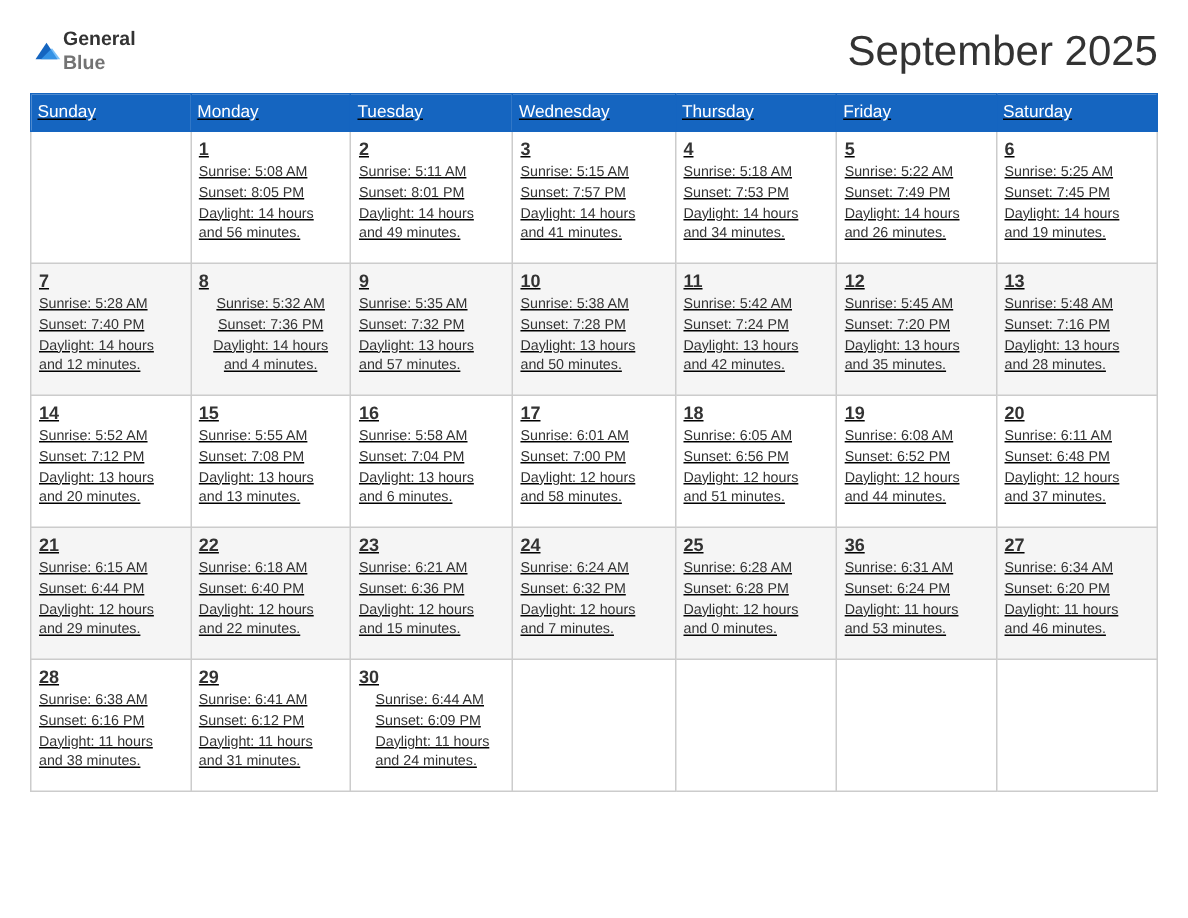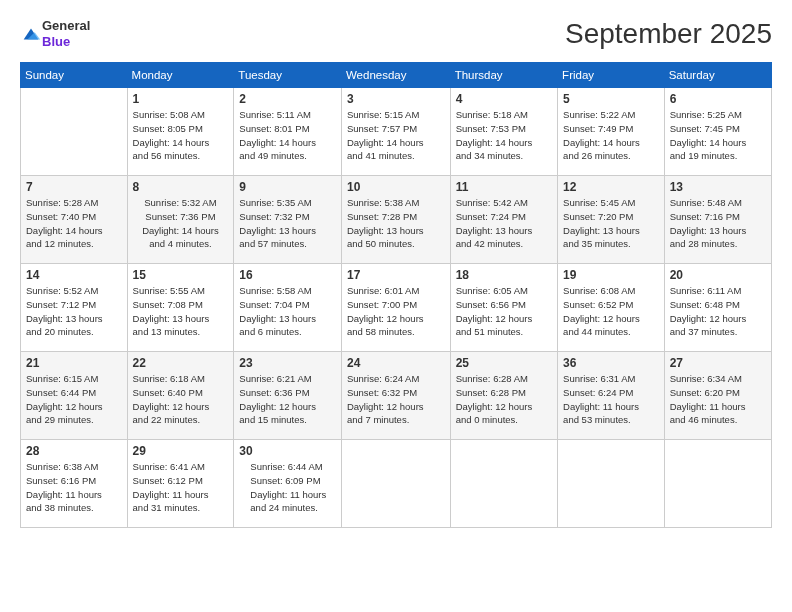--- a/index.html
+++ b/index.html
@@ -26,41 +26,42 @@
       display: flex;
       align-items: center;
       gap: 0;
     }
     .logo-text {
       font-size: 13px;
       font-weight: bold;
       line-height: 1.2;
     }
     .logo-text .general { color: #333; }
-    .logo-text .blue { color: #6d28d9; }
+    .logo-text .blue { color: #737373; }
     .logo-icon {
       width: 22px;
       height: 22px;
     }
     .title-area {
       text-align: right;
     }
     .calendar-title {
       font-size: 28px;
       font-weight: normal;
       color: #333;
     }
     .calendar-subtitle {
       font-size: 14px;
       color: #555;
     }
     table {
       width: 100%;
       border-collapse: collapse;
       font-size: 10.5px;
+      text-decoration: underline;
     }
     thead tr th {
       background-color: #1565c0;
       color: #fff;
       padding: 6px 4px;
       text-align: left;
       font-size: 11.5px;
       font-weight: normal;
       border: 1px solid #1565c0;
     }

